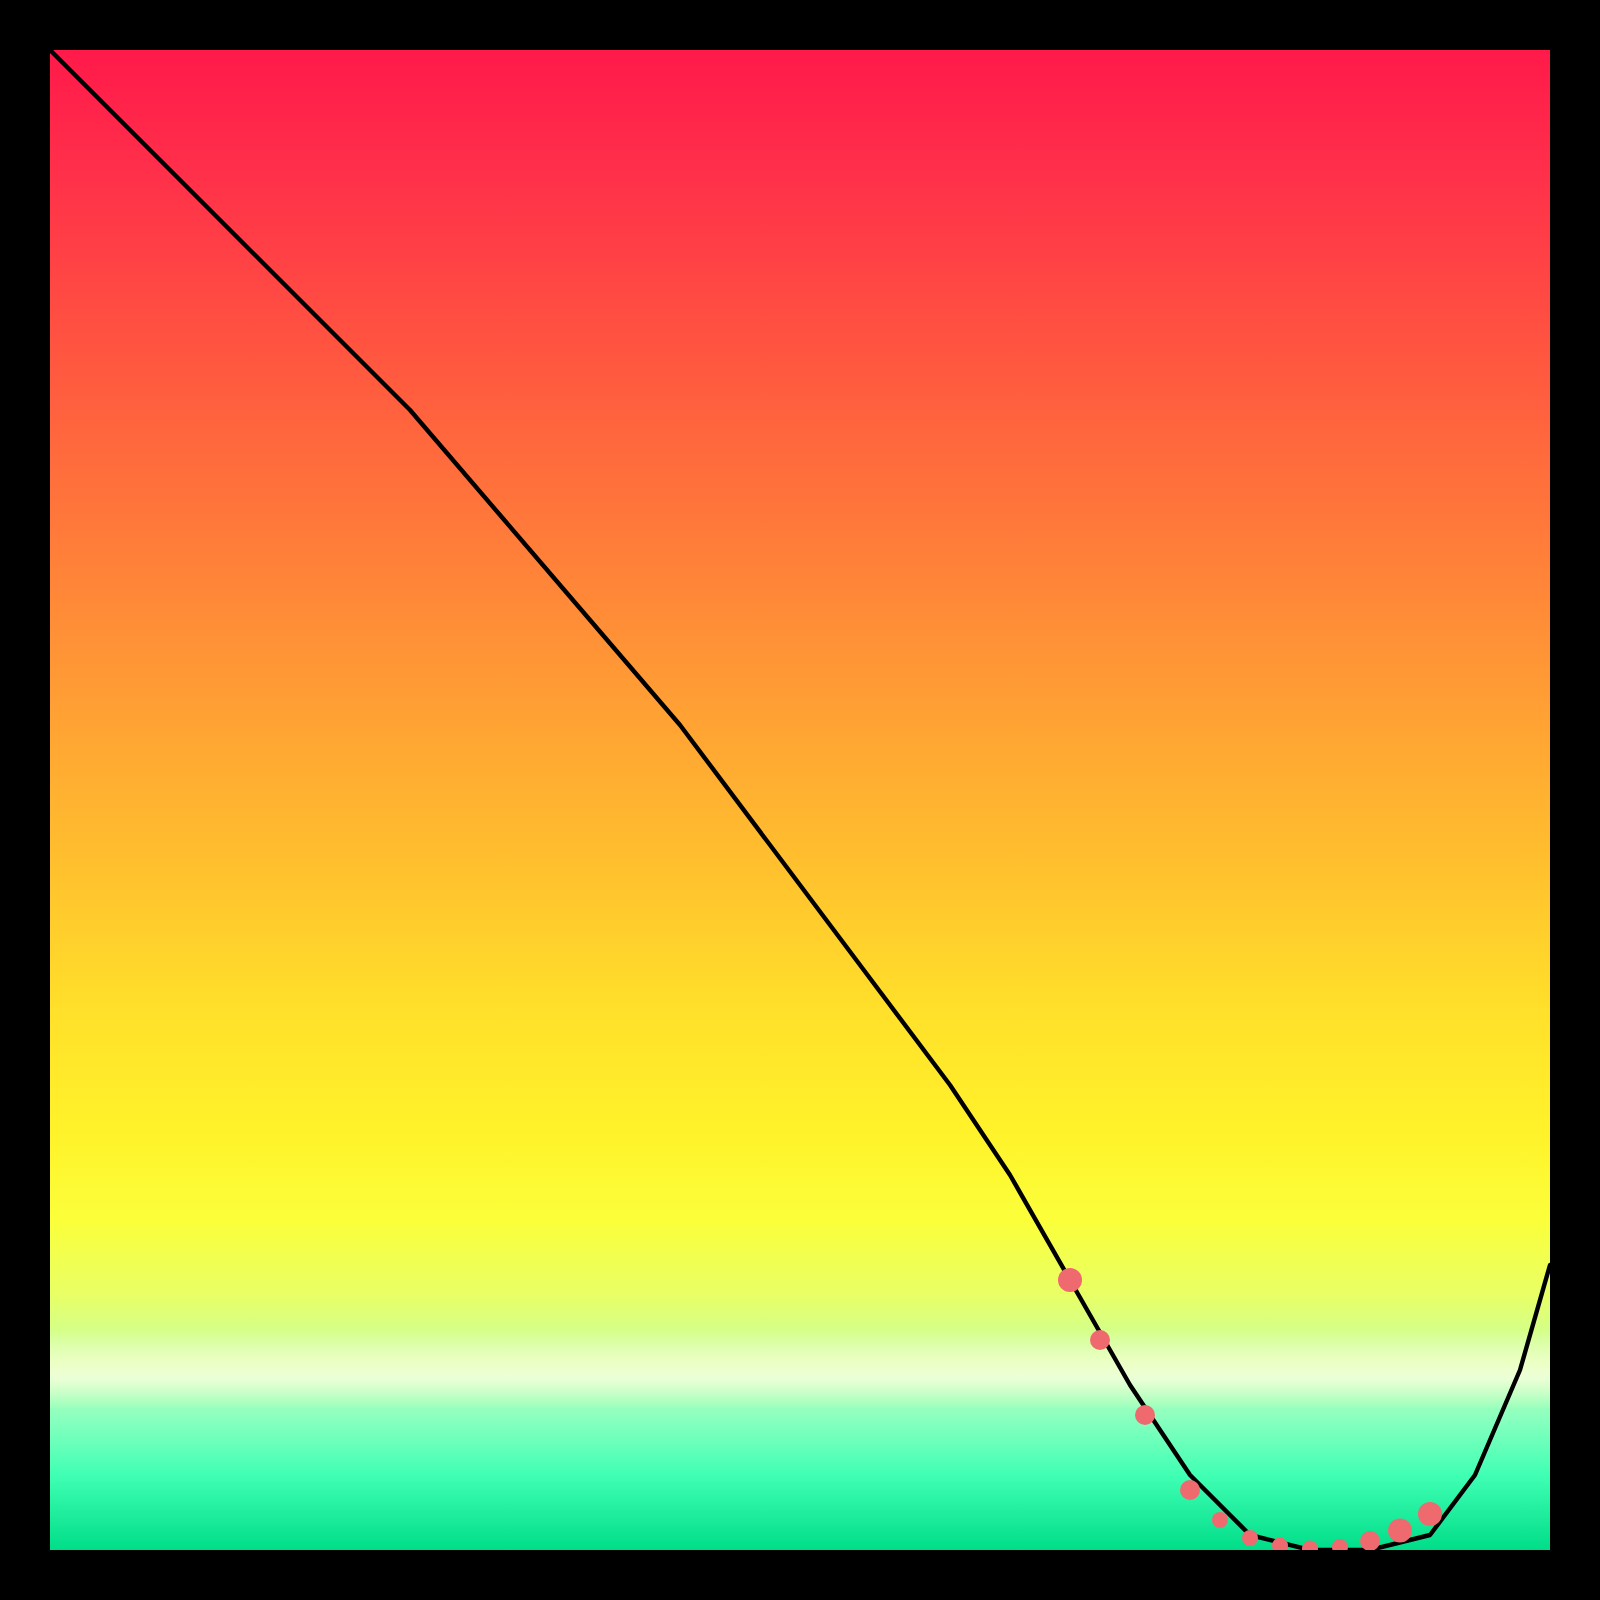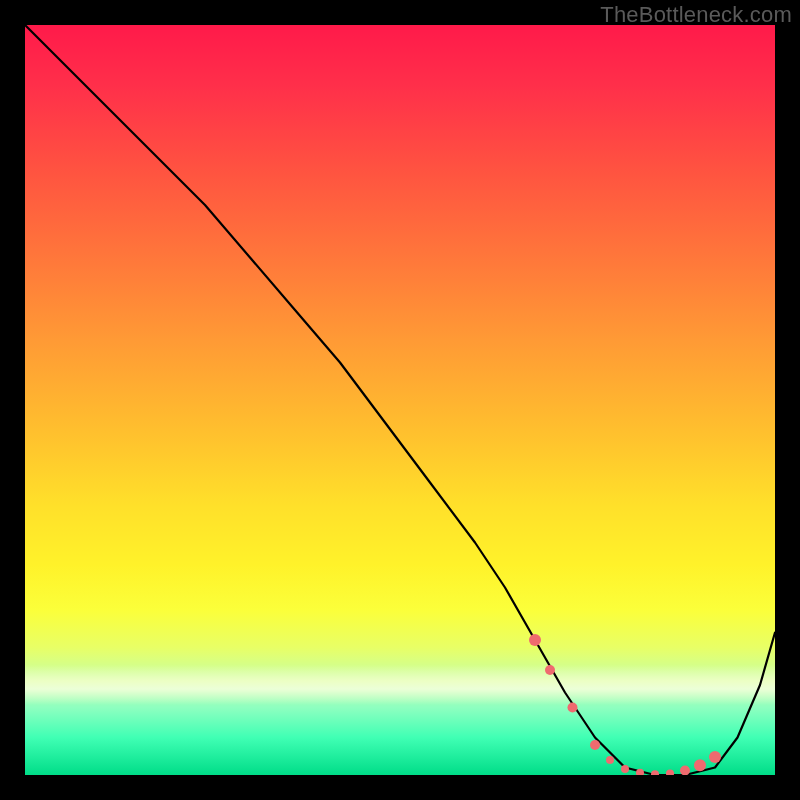--- a/index.html
+++ b/index.html
@@ -81,21 +81,20 @@
   }
   .marker {
     fill: #ef6a6f;
     stroke: none;
   }
 </style>
 </head>
 <body>
 
 <div class="frame">
-  <div class="watermark">TheBottleneck.com</div>
 
   <div class="plot">
     <div class="gradient"></div>
     <div class="band"></div>
 
     <svg viewBox="0 0 750 750" preserveAspectRatio="none">
       <path id="curve-path" class="curve" d="M0.0 0.0 L30.0 30.0 L67.5 67.5 L105.0 105.0 L142.5 142.5 L180.0 180.0 L225.0 232.5 L270.0 285.0 L315.0 337.5 L360.0 397.5 L405.0 457.5 L450.0 517.5 L480.0 562.5 L510.0 615.0 L540.0 667.5 L570.0 712.5 L600.0 742.5 L630.0 750.0 L660.0 750.0 L690.0 742.5 L712.5 712.5 L735.0 660.0 L750.0 607.5"></path>
       <g id="marker-group">
           <circle cx="510.0" cy="615.0" r="6" class="marker"></circle>
           <circle cx="525.0" cy="645.0" r="5" class="marker"></circle>

